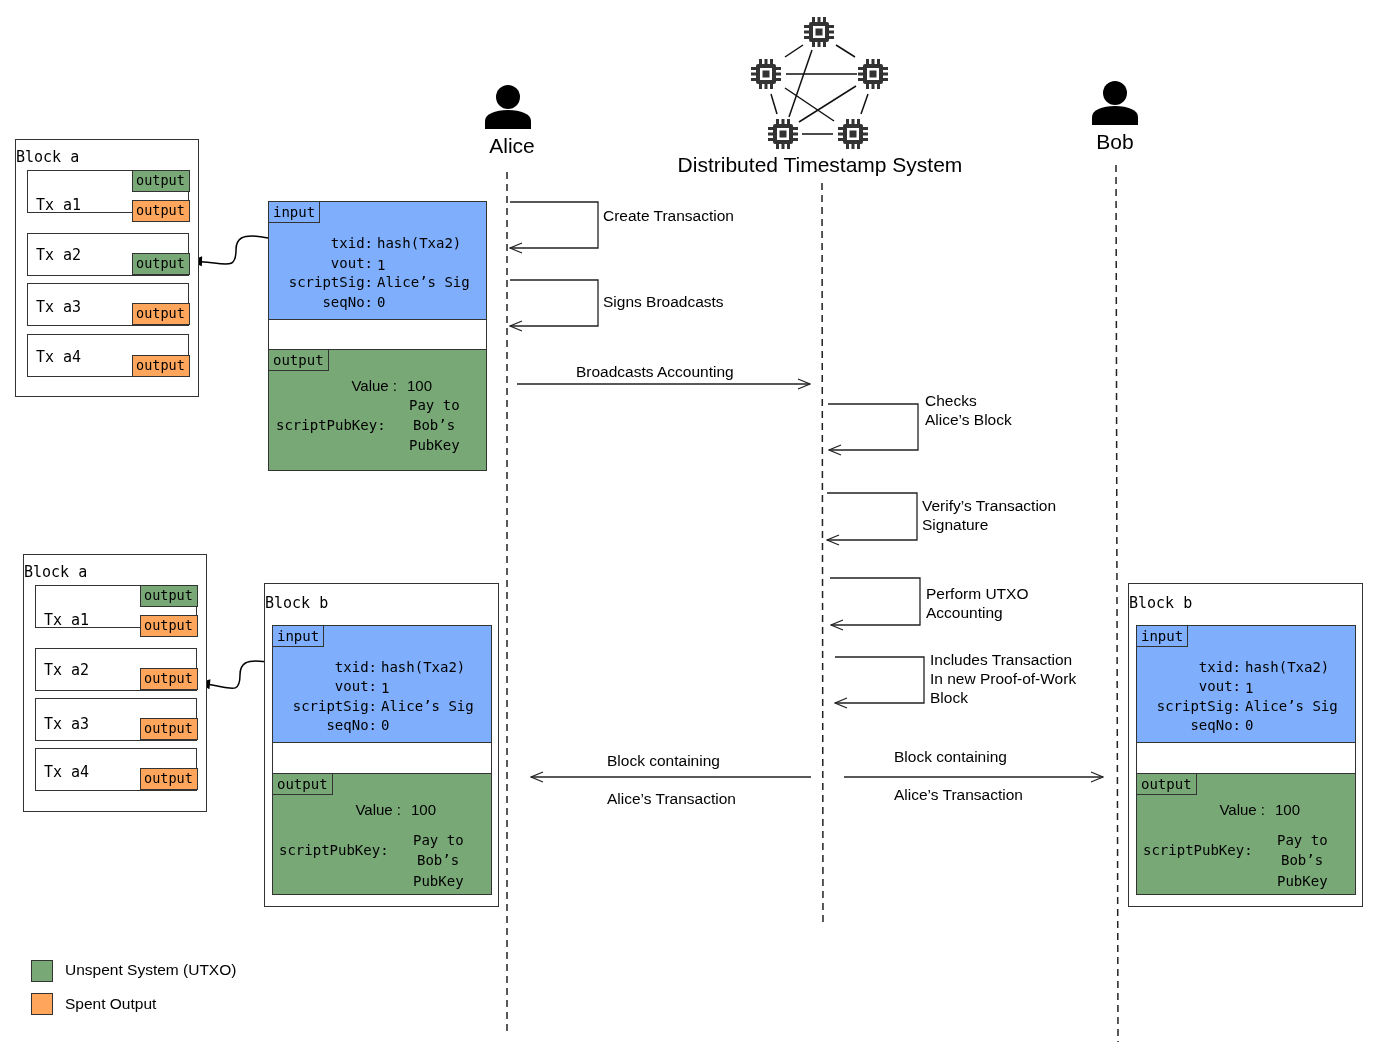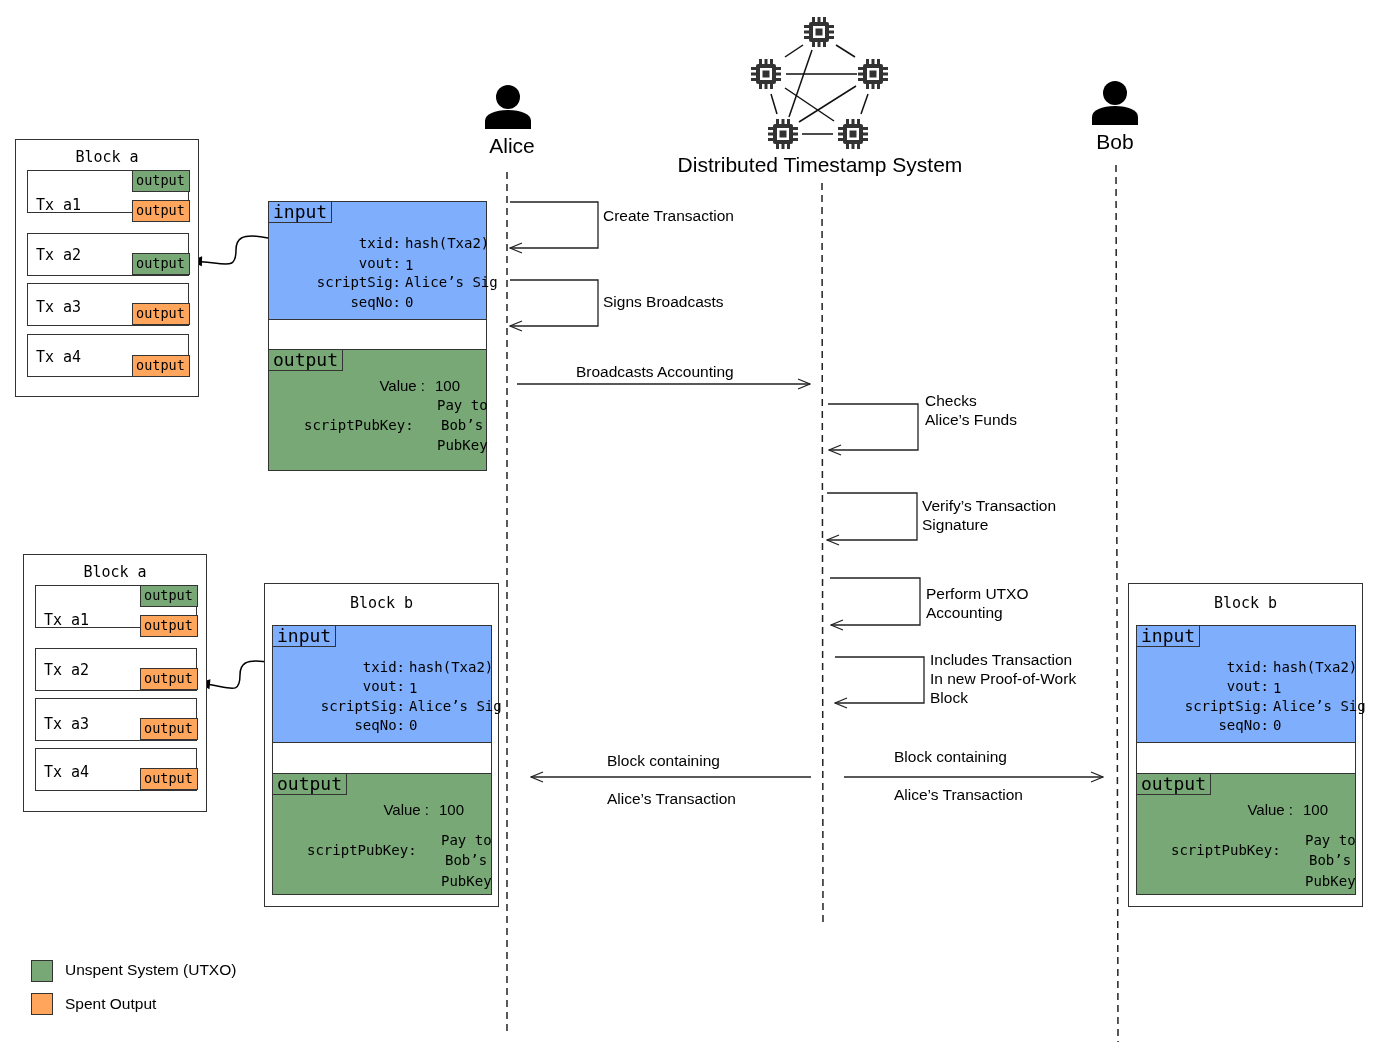--- a/index.html
+++ b/index.html
@@ -5,36 +5,36 @@
   html, body { margin:0; padding:0; background:#ffffff; }
   body { width:1400px; height:1050px; position:relative; overflow:hidden;
          font-family:"Liberation Sans", sans-serif; color:#000; }
   .abs { position:absolute; }
   .mono { font-family:"DejaVu Sans Mono", "Liberation Mono", monospace; }
   .sans { font-family:"Liberation Sans", sans-serif; }
   svg.overlay { position:absolute; left:0; top:0; width:1400px; height:1050px; pointer-events:none; }
 
   
   .chain-block { position:absolute; border:1.5px solid #333; background:#fff; box-sizing:border-box; }
-  .chain-title { position:absolute; left:0; right:0; text-align:center; font-size:15px; }
+  .chain-title { position:absolute; left:0; right:0; font-size:15px; }
   .tx-row { position:absolute; border:1.5px solid #333; background:#fff; box-sizing:border-box; }
   .tx-label { position:absolute; left:8px; font-size:15px; }
   .out-tag { position:absolute; right:-1.5px; width:58px; height:22px; box-sizing:border-box;
              border:1.5px solid #333; font-size:13.5px; line-height:19px; text-align:center; }
   .out-unspent { background:#79a877; }
   .out-spent { background:#ffa65c; }
 
   
   .tx-panel { position:absolute; border:1.5px solid #333; box-sizing:border-box; }
   .input-sec { position:absolute; left:0; right:0; top:0; background:#7eaefc; border-bottom:1.5px solid #333; }
   .gap-sec { position:absolute; left:0; right:0; background:#fff; }
   .output-sec { position:absolute; left:0; right:0; bottom:0; background:#79a877; border-top:1.5px solid #333; }
   .sec-tag { position:absolute; left:0; top:0; border-right:1.5px solid #333; border-bottom:1.5px solid #333;
-             font-size:18px; padding:0 4px; line-height:20px; }
-  .kv { position:absolute; font-size:14px; white-space:pre;padding-left:28px; }
+             font-size:14px; padding:0 4px; line-height:20px; }
+  .kv { position:absolute; font-size:14px; white-space:pre; }
   .kv-r { text-align:right; }
 
   .actor-label { position:absolute; font-size:21px; text-align:center; }
   .msg { position:absolute; font-size:15.5px; line-height:19px; }
   .legend-swatch { position:absolute; width:22px; height:22px; border:1.5px solid #333; box-sizing:border-box; }
   .legend-label { position:absolute; font-size:15.5px; }
 </style>
 </head>
 <body>
 
@@ -172,21 +172,21 @@
     <div class="kv" style="left:140px;top:87px;">PubKey</div>
   </div>
 </div>
 
 <div class="msg" style="left:603px;top:206px;">Create Transaction</div>
 <div class="msg" style="left:603px;top:292px;">Signs Broadcasts</div>
 <div class="msg" style="left:576px;top:362px;">Broadcasts Accounting</div>
 
 <div class="msg" style="left:925px;top:391px;">
   <div>Checks</div>
-  <div>Alice’s Funds</div>
+  <div>Alice’s Block</div>
 </div>
 <div class="msg" style="left:922px;top:496px;">
   <div>Verify’s Transaction</div>
   <div>Signature</div>
 </div>
 <div class="msg" style="left:926px;top:584px;">
   <div>Perform UTXO</div>
   <div>Accounting</div>
 </div>
 <div class="msg" style="left:930px;top:650px;">

